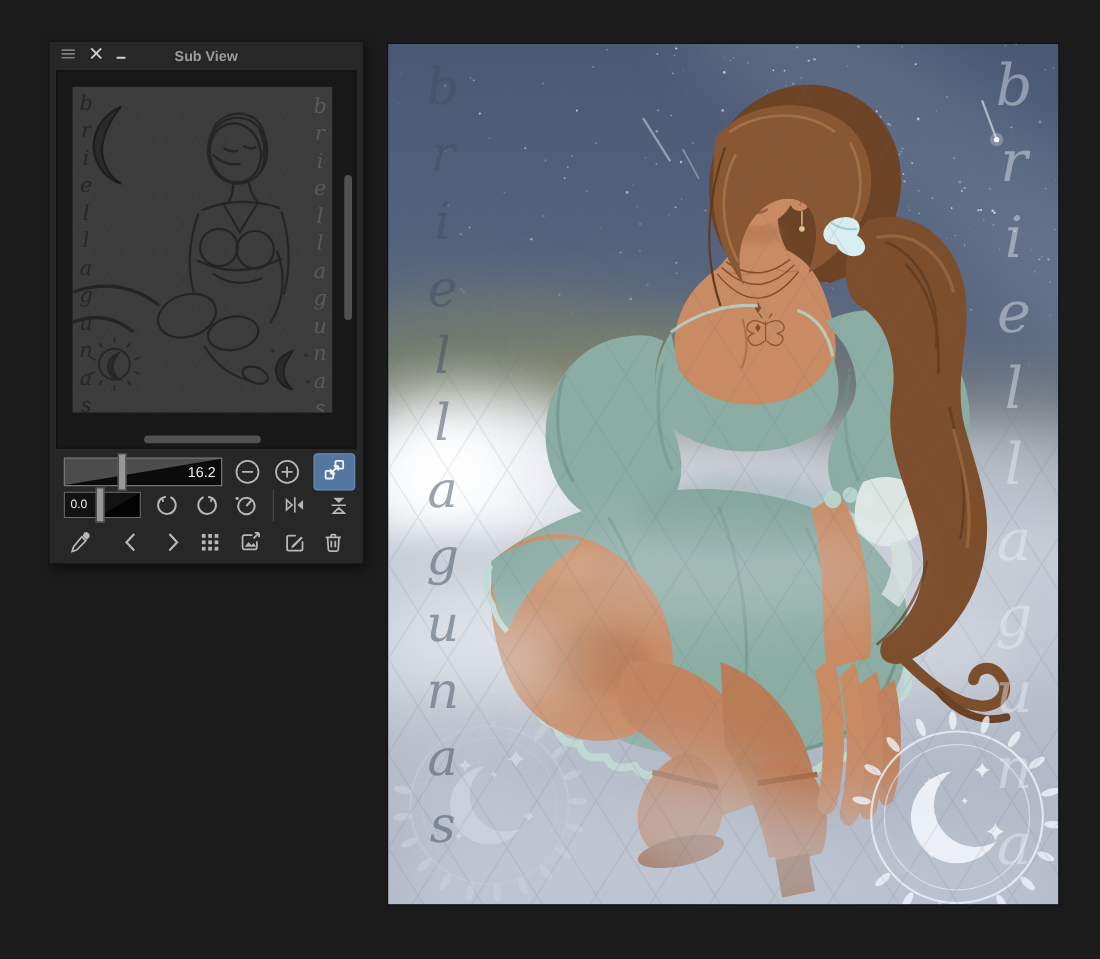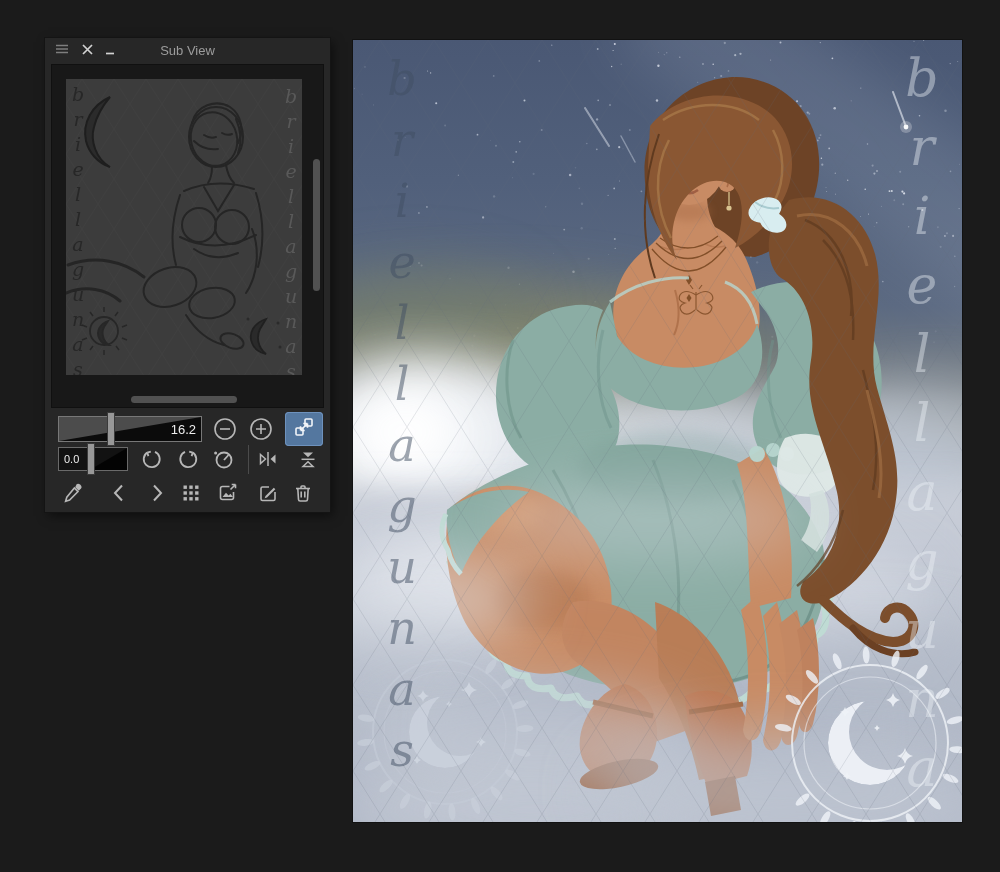--- a/index.html
+++ b/index.html
@@ -6,21 +6,21 @@
   body{
     width:1000px;height:872px;position:relative;overflow:hidden;
     background:#1b1b1b;font-family:"Liberation Sans",sans-serif;
     -webkit-user-select:none;user-select:none;cursor:default;
   }
   
   .panel{
     position:absolute;left:45px;top:38px;width:285px;height:474px;
     background:#272727;box-shadow:0 0 0 1px #141414, 3px 4px 10px rgba(0,0,0,.5);
   }
-  .titlebar{position:absolute;top:0;left:0;width:100%;height:43px;}
+  .titlebar{position:absolute;top:0;left:0;width:100%;height:43px;font-weight:bold;}
   .title{
     position:absolute;left:0;right:0;top:5px;text-align:center;
     color:#9c9c9c;font-size:13px;pointer-events:none;
   }
   .tb-btn{position:absolute;top:2px;width:22px;height:22px;display:flex;align-items:center;justify-content:center}
   .tb-menu{left:6px}.tb-close{left:31px}.tb-min{left:54px}
   .preview{
     position:absolute;left:6px;top:26px;width:273px;height:344px;
     background:#181818;border:1px solid #101010;box-sizing:border-box;
   }

